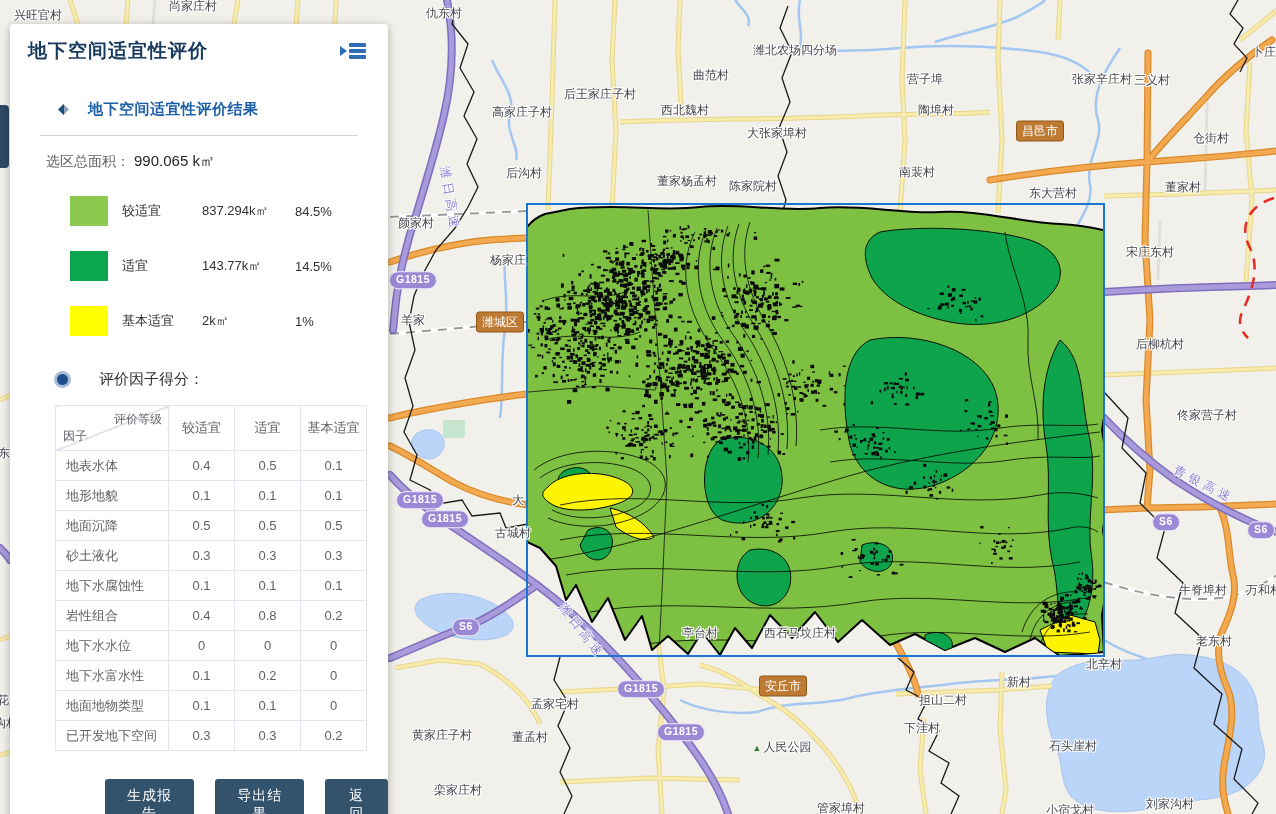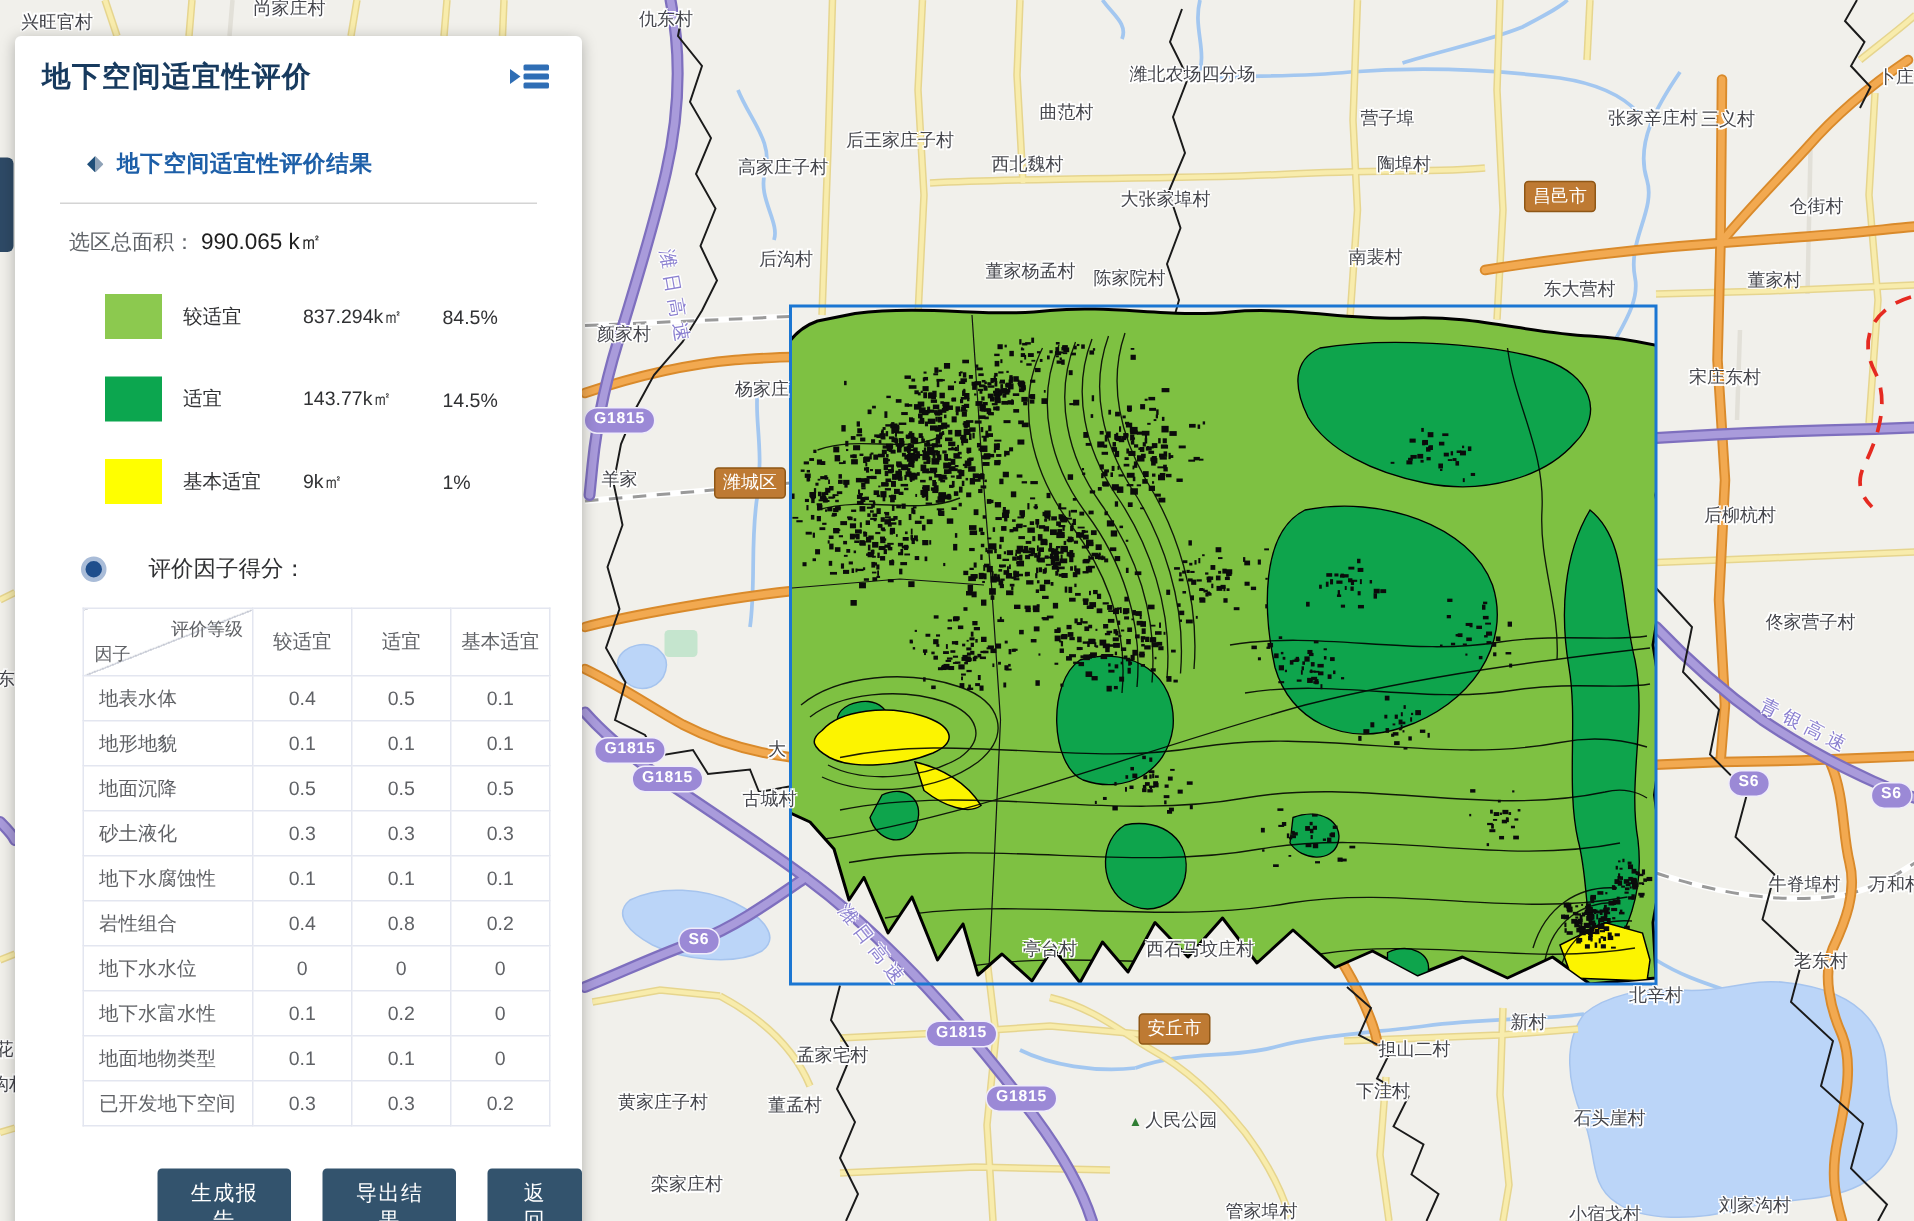--- a/index.html
+++ b/index.html
@@ -29,21 +29,21 @@
   
   .panel{position:absolute;left:10px;top:24px;width:378px;height:800px;background:#fff;
     box-shadow:0 2px 10px rgba(0,0,0,.28);border-radius:4px 4px 0 0;box-sizing:border-box;
     padding:14px 18px 0 18px;}
   .panel-header{display:flex;justify-content:space-between;align-items:center;}
   .panel-title{font-size:19px;font-weight:bold;color:#173A5E;margin:0;letter-spacing:1px;}
   .menu-icon{display:flex;align-items:center;cursor:pointer;margin-right:4px;}
   .menu-icon .tri{width:0;height:0;border-top:5px solid transparent;border-bottom:5px solid transparent;
     border-left:7px solid #2F6EB5;margin-right:2px;}
   .menu-icon .bars i{display:block;width:17px;height:3.4px;background:#2F6EB5;margin:2.6px 0;border-radius:1px;}
-  .section-head{display:flex;align-items:center;gap:9px;margin:36px 0 16px 30px;}
+  .section-head{display:flex;align-items:center;gap:19px;margin:36px 0 16px 30px;}
   .diamond{width:11px;height:11px;clip-path:polygon(50% 0,100% 50%,50% 100%,0 50%);
     background:linear-gradient(90deg,#1E4E79 50%,#8FA3B8 50%);}
   .section-title{font-size:15px;font-weight:bold;color:#1D5FA8;letter-spacing:.5px;}
   .divider{border-bottom:1px solid #d4d4d4;margin:12px 12px 0 12px;}
   .area-row{margin:16px 0 0 18px;font-size:14px;color:#5f6368;}
   .area-value{color:#1f1f1f;font-size:15px;margin-left:4px;}
   #legend{margin-top:6px;}
   .legend-row{display:flex;align-items:center;margin-top:25px;padding-left:42px;font-size:13px;color:#303133;}
   .legend-swatch{width:38px;height:30px;flex:0 0 38px;}
   .legend-label{width:80px;margin-left:14px;}
@@ -2204,21 +2204,21 @@
       </div>
       <div class="legend-row">
         <span class="legend-swatch" style="background:#0CA64F"></span>
     <span class="legend-label">适宜</span>
     <span class="legend-area">143.77k㎡</span>
     <span class="legend-percent">14.5%</span>
       </div>
       <div class="legend-row">
         <span class="legend-swatch" style="background:#FFFF00"></span>
     <span class="legend-label">基本适宜</span>
-    <span class="legend-area">9k㎡</span>
+    <span class="legend-area">2k㎡</span>
     <span class="legend-percent">1%</span>
       </div>
     </div>
 
   <div class="factors-head">
     <span class="fcircle"></span>
     <span>评价因子得分：</span>
   </div>
 
   <table id="factor-table">

